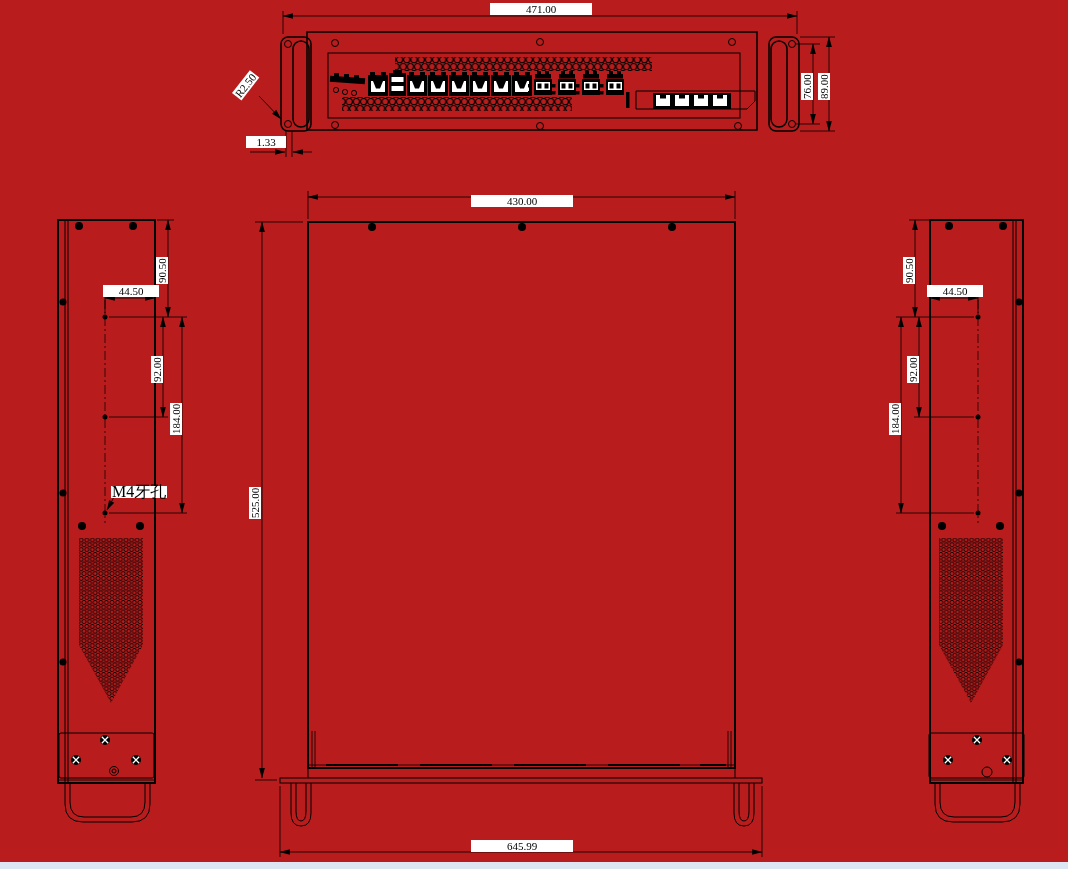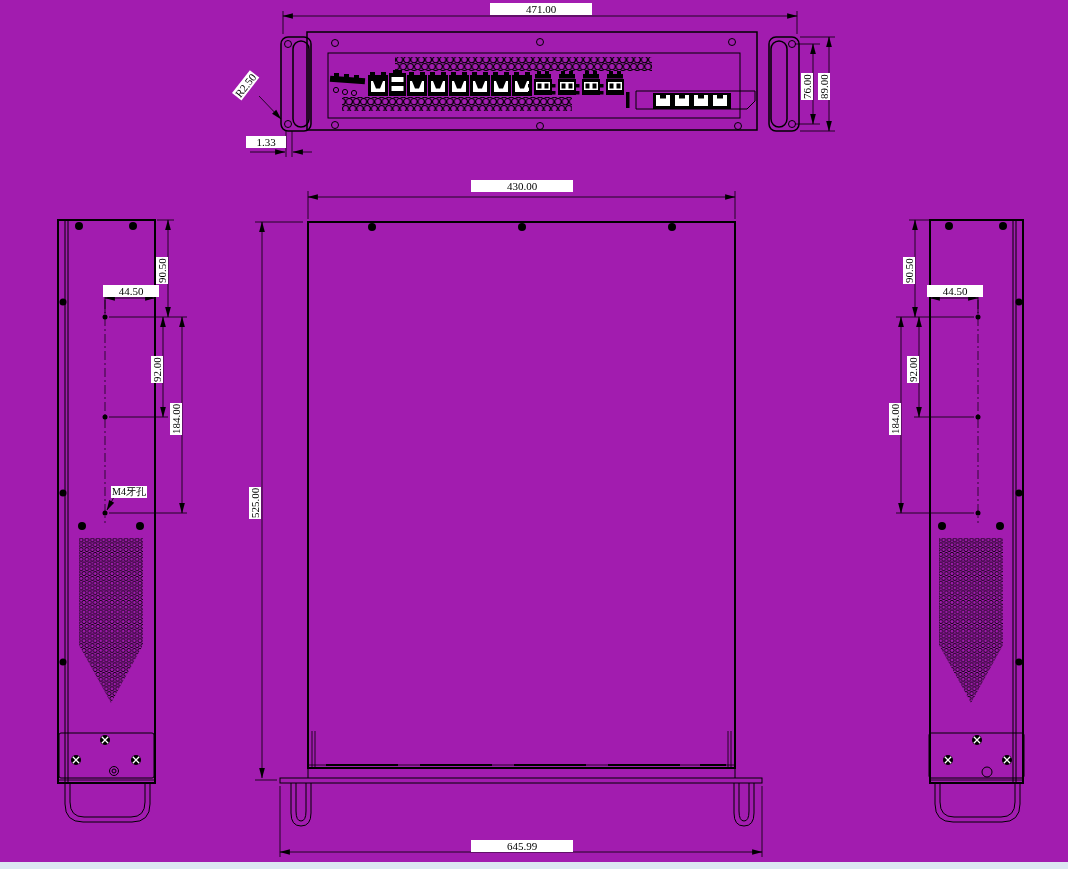--- a/index.html
+++ b/index.html
@@ -18,21 +18,21 @@
   .pc2{fill:none;stroke:var(--line,#000);stroke-width:.9}
   .lbl{position:absolute;font-size:11px;color:#000;text-align:center;background:#fff;
        line-height:12px;white-space:nowrap;padding:0 1px}
   .lbl.v{transform:rotate(-90deg);transform-origin:0 0}
   .lbl.r{transform:rotate(-52deg);transform-origin:0 0}
   .bottom-bar{position:absolute;left:0;top:862px;width:1068px;height:7px;background:#dce6f2}
 </style>
 </head>
 <body>
 
-<div class="canvas" style="background: #a21caf;">
+<div class="canvas" style="background: #b91c1c;">
 
 <svg width="1068" height="869" viewBox="0 0 1068 869">
   <defs>
     <marker id="arr" viewBox="0 0 10 8" refX="9.5" refY="4" markerWidth="11" markerHeight="9" markerUnits="userSpaceOnUse" orient="auto-start-reverse">
       <polygon points="0.5,1.4 10,4 0.5,6.6" fill="#000"></polygon>
     </marker>
     <pattern id="hexF" width="7.2" height="14" patternUnits="userSpaceOnUse">
       <circle cx="3.6" cy="3.6" r="3.1" class="pc"></circle>
       <circle cx="0" cy="10.6" r="3.1" class="pc"></circle>
       <circle cx="7.2" cy="10.6" r="3.1" class="pc"></circle>
@@ -288,29 +288,29 @@
     </g>
   </g>
 </svg>
 
 <div class="lbl" style="left:490px;top:3px;width:100px">471.00</div>
 <div class="lbl v" style="left:801px;top:100px">76.00</div>
 <div class="lbl v" style="left:818px;top:100px">89.00</div>
 <div class="lbl r" style="left:232px;top:93px">R2.50</div>
 <div class="lbl" style="left:246px;top:136px;width:38px">1.33</div>
 
-<div class="lbl" style="left:471px;top:180px;width:100px">430.00</div>
+<div class="lbl" style="left:471px;top:195px;width:100px">430.00</div>
 <div class="lbl v" style="left:249px;top:519px">525.00</div>
 <div class="lbl" style="left:471px;top:840px;width:100px">645.99</div>
 
 <div class="lbl v" style="left:156px;top:284px">90.50</div>
 <div class="lbl" style="left:103px;top:285px;width:54px">44.50</div>
 <div class="lbl v" style="left:151px;top:383px">92.00</div>
 <div class="lbl v" style="left:170px;top:435px">184.00</div>
-<div class="lbl" style="left:111px;top:486px;font-size:10px">M4牙孔</div>
+<div class="lbl" style="left:111px;top:486px;font-size:16px">M4牙孔</div>
 
 <div class="lbl v" style="left:903px;top:284px">90.50</div>
 <div class="lbl" style="left:927px;top:285px;width:54px">44.50</div>
 <div class="lbl v" style="left:907px;top:383px">92.00</div>
 <div class="lbl v" style="left:889px;top:435px">184.00</div>
 
 <div class="bottom-bar" style="background: rgb(220, 230, 242);"></div>
 
 </div>
 

